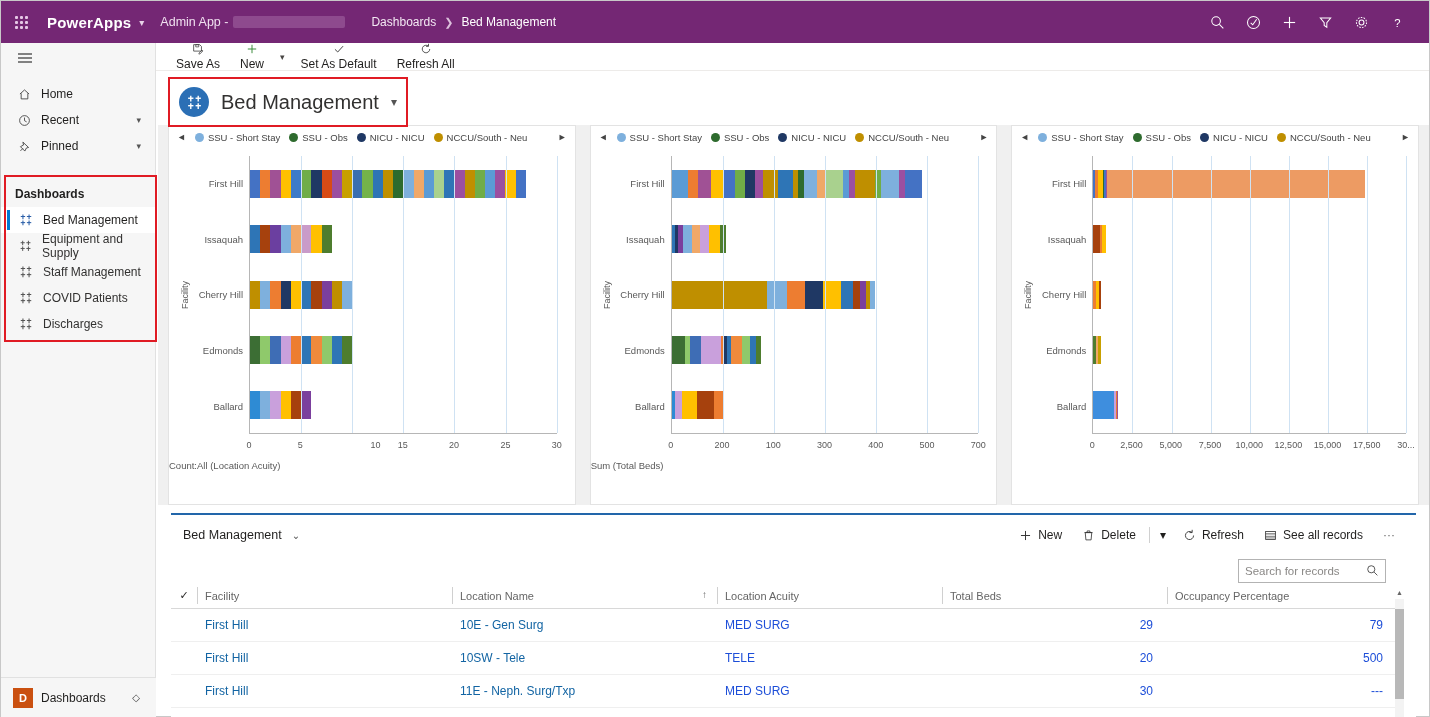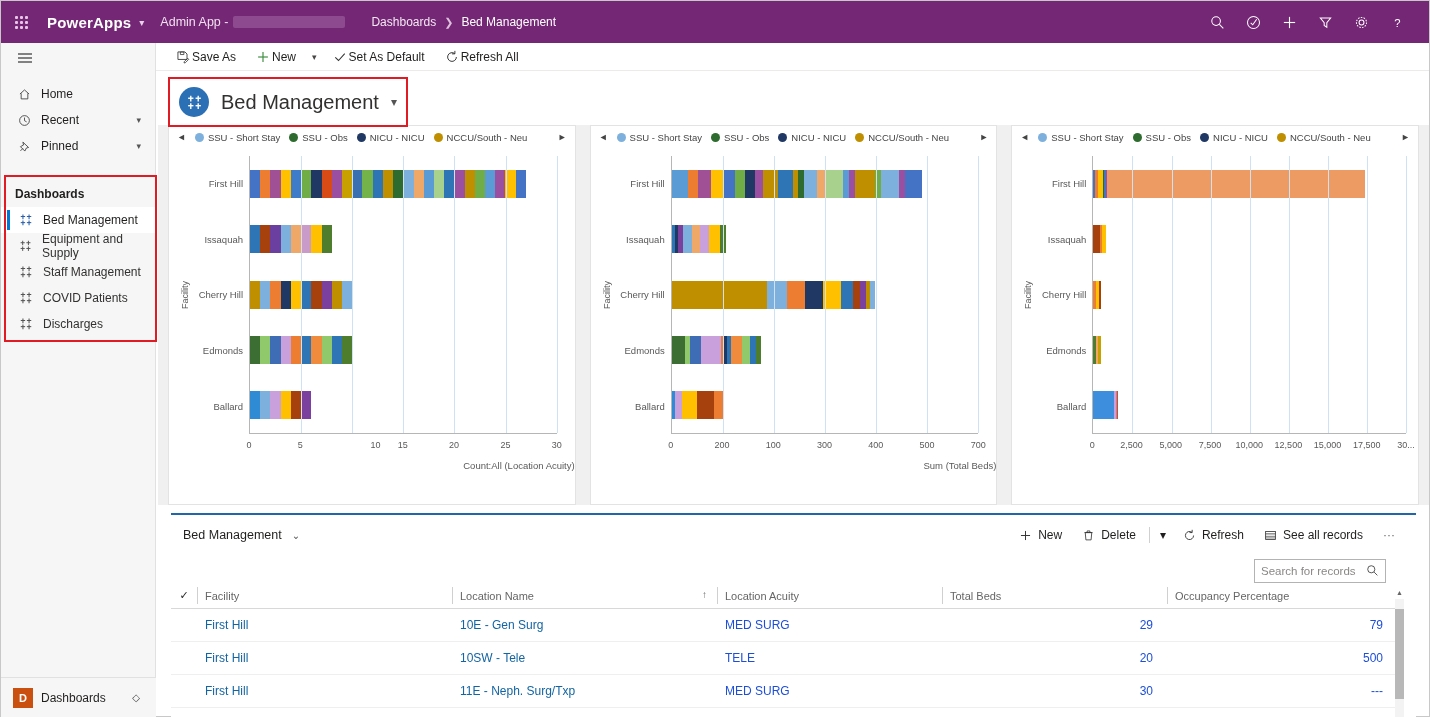--- a/index.html
+++ b/index.html
@@ -50,20 +50,21 @@
   .cmdbar {
     position: absolute; left: 155px; top: 42px; width: 1273px; height: 28px;
     background: #ffffff;
     display: flex; align-items: center; gap: 0px;
     border-bottom: 1px solid #edebe9;
   }
   .cmd {
     display: flex; align-items: center; gap: 2px;
     font-size: 12px; color: #201f1e; padding: 0 10px; height: 28px; cursor: pointer;
     white-space: nowrap;
+    flex-direction: column;
   }
   .cmd:first-child { margin-left: 10px; }
   .cmd-chev { padding: 0 6px; display:flex; align-items:center; height:28px; cursor:pointer; font-size:9px; color:#484644;}
 
   
   .rail {
     position: absolute; left: 0; top: 42px; width: 155px; height: 674px;
     background: #f6f6f6; border-right: 1px solid #e1e1e1;
   }
   .hamburger {
@@ -155,41 +156,41 @@
   .gline { position: absolute; top: 0; bottom: 0; width: 1px; background: #cfe2f3; }
   .rows { position: absolute; left: 0; top: 0; right: 0; bottom: 0; display: flex; flex-direction: column; }
   .rowwrap { flex: 1; display: flex; align-items: center; }
   .bar { height: 28px; display: flex; }
   .bar i { display: block; height: 100%; }
   .ticks {
     position: absolute; height: 16px; font-size: 9px; color: #595959;
   }
   .ticks span { position: absolute; transform: translateX(-50%); white-space: nowrap; }
   .xtitle {
-    position: absolute; width: 100%; text-align: right; font-size: 9.5px; color: #595959;
+    position: absolute; width: 100%; text-align: left; font-size: 9.5px; color: #595959;
   }
 
   
   .gridpanel {
     position: absolute; left: 170px; top: 512px; width: 1245px; height: 204px;
     background: #ffffff; border-top: 2px solid #2266aa;
   }
   .gridhead {
     height: 40px; display: flex; align-items: center; padding: 0 12px;
   }
   .gridhead .gtitle { font-size: 12.5px; color: #201f1e; }
   .gridhead .gchev { font-size: 10px; color: #555; margin-left: 10px; cursor: pointer; }
   .gridhead .gactions { margin-left: auto; display: flex; align-items: center; gap: 2px; }
   .gact {
     display: flex; align-items: center; gap: 6px; font-size: 12px; color: #201f1e;
     padding: 0 9px; height: 28px; cursor: pointer; white-space: nowrap;
   }
   .vdiv { width: 1px; height: 16px; background: #d0d0d0; margin: 0 2px; }
   .searchbox {
-    position: absolute; right: 30px; top: 44px; width: 132px; height: 24px;
+    position: absolute; right: 30px; top: 44px; width: 148px; height: 24px;
     border: 1px solid #b3b3b3; display: flex; align-items: center; padding: 0 6px;
     font-size: 11.5px; color: #8a8886; background: #fff;
   }
   .searchbox .sicon { margin-left: auto; color: #444; }
 
   table.recs { width: 1215px; border-collapse: collapse; margin-top: 28px; table-layout: fixed; }
   table.recs th {
     font-size: 11px; font-weight: normal; color: #666; text-align: left;
     padding: 6px 8px; border-bottom: 1px solid #d8d8d8; position: relative;
     vertical-align: middle;

